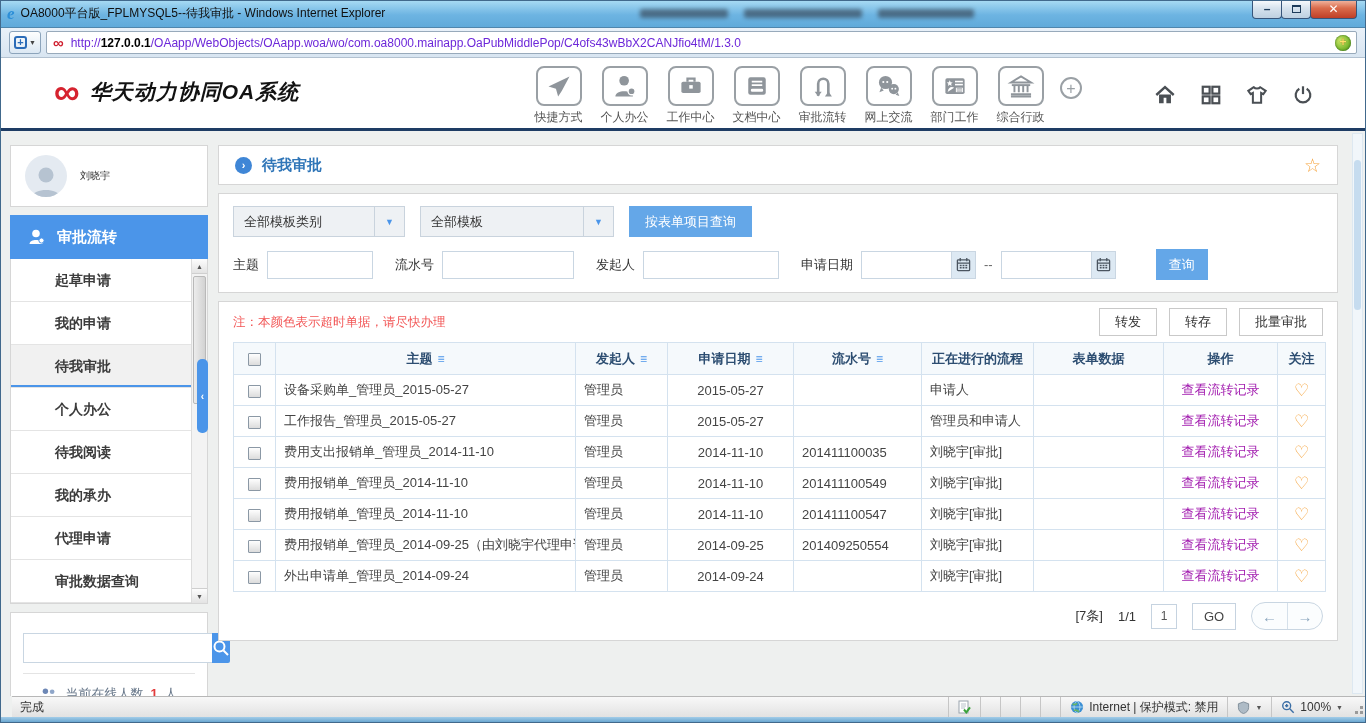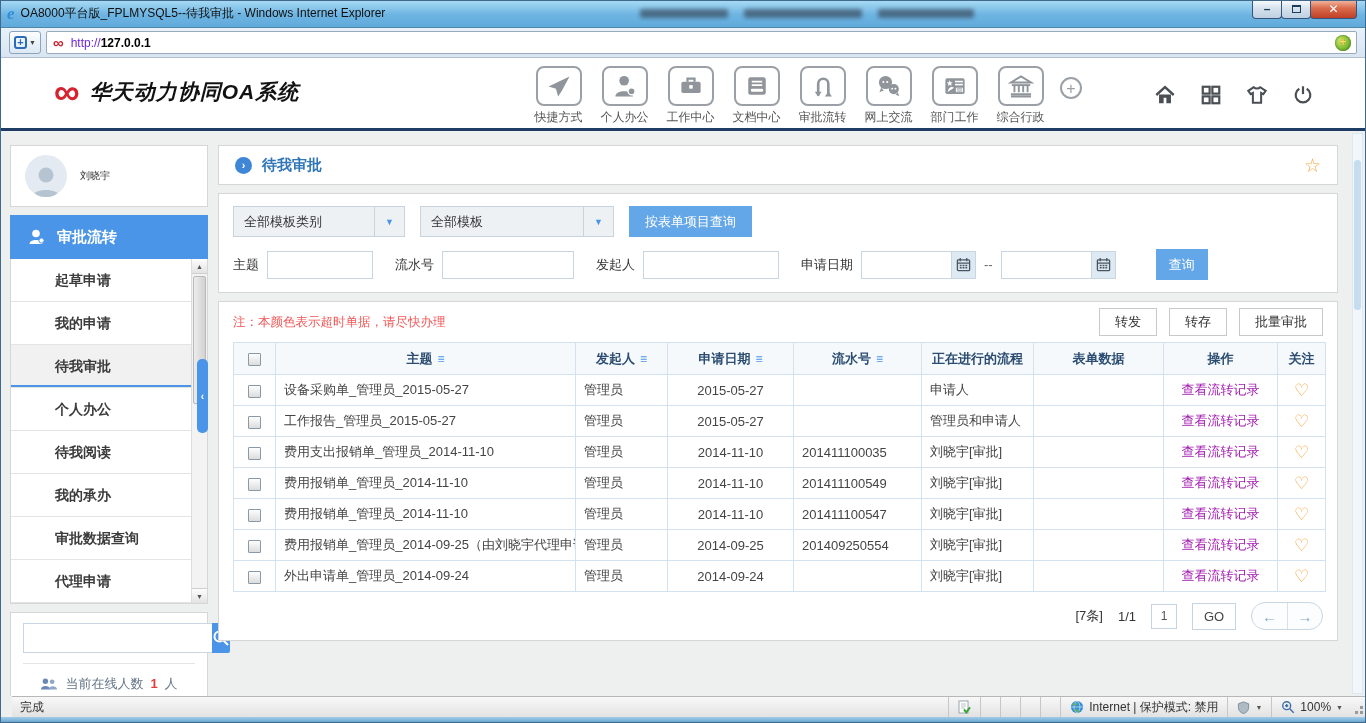--- a/index.html
+++ b/index.html
@@ -74,21 +74,21 @@
   .menu-item{height:43px;line-height:42px;padding-left:44px;font-size:14px;font-weight:bold;color:#3c3c3c;
     border-bottom:1px solid #e4e4e4;cursor:pointer;background:#fff}
   .menu-item:last-of-type{border-bottom:none}
   .menu-item.active{background:#f1f1f1;box-shadow:inset 0 -2px 0 #4b95e9}
   .menu-scroll{position:absolute;right:0;top:0;bottom:0;width:16px;background:#f3f3f3;border-left:1px solid #dcdcdc;cursor:pointer}
   .ms-arrow{height:15px;font-size:7px;color:#555;text-align:center;line-height:15px;
     background:linear-gradient(#fdfdfd,#e3e3e3);border-bottom:1px solid #cfcfcf}
   .ms-arrow.down{position:absolute;bottom:0;left:0;right:0;border-top:1px solid #cfcfcf;border-bottom:none}
   .ms-thumb{position:absolute;top:17px;left:1px;width:13px;height:128px;border:1px solid #b9b9b9;border-radius:2px;
     background:linear-gradient(90deg,#ececec,#d2d2d2)}
-  .search-card{margin-top:8px;padding:10px 12px 0}
+  .search-card{margin-top:8px;padding:20px 12px 0}
   .search-row{display:flex}
   .search-input{flex:1;height:30px;border:1px solid #c9d6e2;border-right:none;padding:0 6px;font-size:13px;outline:none}
   .search-btn{width:38px;height:30px;background:#4b95e9;border:none;border-radius:0 2px 2px 0;
     display:flex;align-items:center;justify-content:center;cursor:pointer}
   .online-row{margin-top:10px;border-top:1px solid #e4e4e4;height:40px;display:flex;align-items:center;
     justify-content:center;gap:7px;font-size:13px;color:#647487}
   .online-count{color:#e23b3b;font-weight:bold}
 
   .collapse-handle{position:absolute;left:197px;top:228px;width:11px;height:74px;background:#4b95e9;border-radius:5px;
     color:#fff;font-size:10px;font-weight:bold;display:flex;align-items:center;justify-content:center;cursor:pointer;z-index:5}
@@ -189,20 +189,21 @@
 
 <div class="addressbar">
   <span class="shield-btn">
     <span class="shield-glyph">+</span>
     <span class="drop">▼</span>
   </span>
   <div class="url-box">
     <span class="favicon">∞</span>
     <span class="url-proto">http://</span>
       <span class="url-host">127.0.0.1</span>
+      <span class="url-rest">/OAapp/WebObjects/OAapp.woa/wo/com.oa8000.mainapp.OaPubMiddlePop/C4ofs43wBbX2CANJfio4tM/1.3.0</span>
     <span class="addon-icon"></span>
   </div>
 </div>
 
 <div class="app-header">
   <div class="logo">
     <span class="logo-mark">∞</span>
     <span class="logo-text">华天动力协同OA系统</span>
   </div>
 
@@ -351,22 +352,22 @@
     </div>
 
     <div class="menu">
 
       <div class="menu-item">起草申请</div>
         <div class="menu-item">我的申请</div>
         <div class="menu-item active">待我审批</div>
         <div class="menu-item">个人办公</div>
         <div class="menu-item">待我阅读</div>
         <div class="menu-item">我的承办</div>
+        <div class="menu-item">代理申请</div>
         <div class="menu-item">审批数据查询</div>
-        <div class="menu-item">代理申请</div>
         <div class="menu-scroll">
         <div class="ms-arrow">▲</div>
         <div class="ms-thumb"></div>
         <div class="ms-arrow down">▼</div>
       </div>
     </div>
 
     <div class="card search-card">
       <div class="search-row">
         <input class="search-input" style="">

